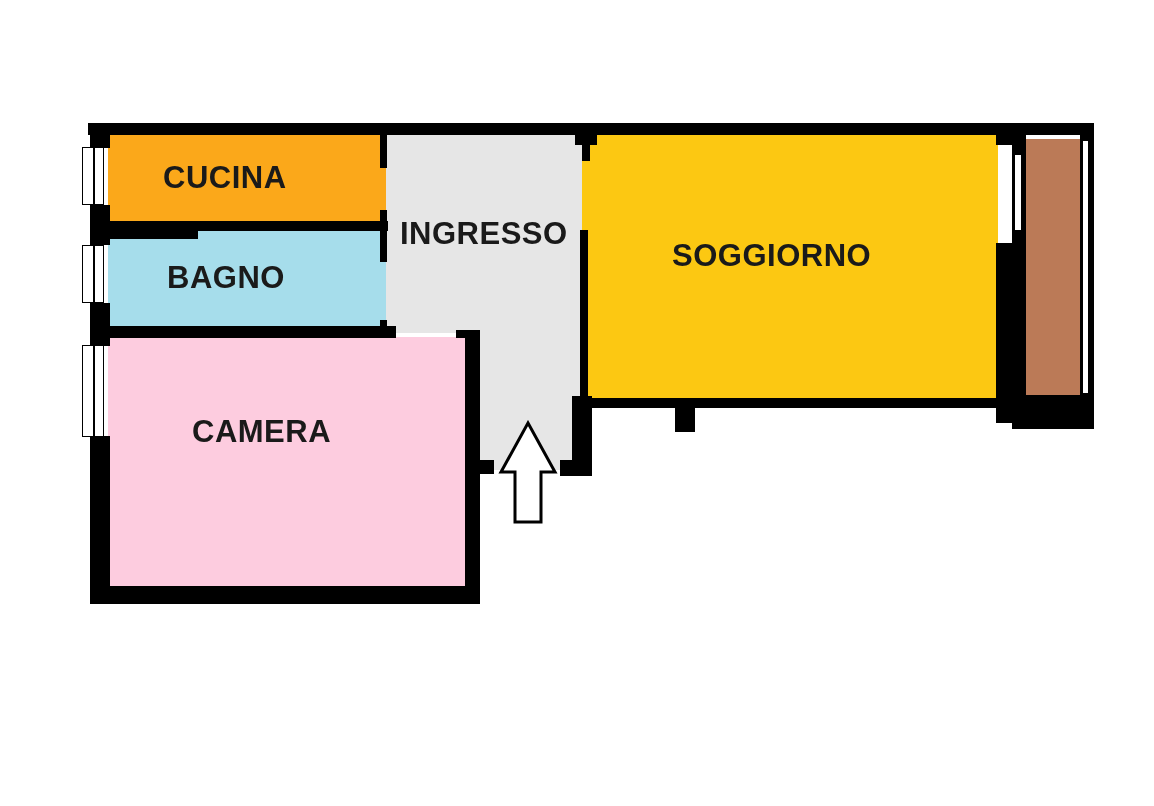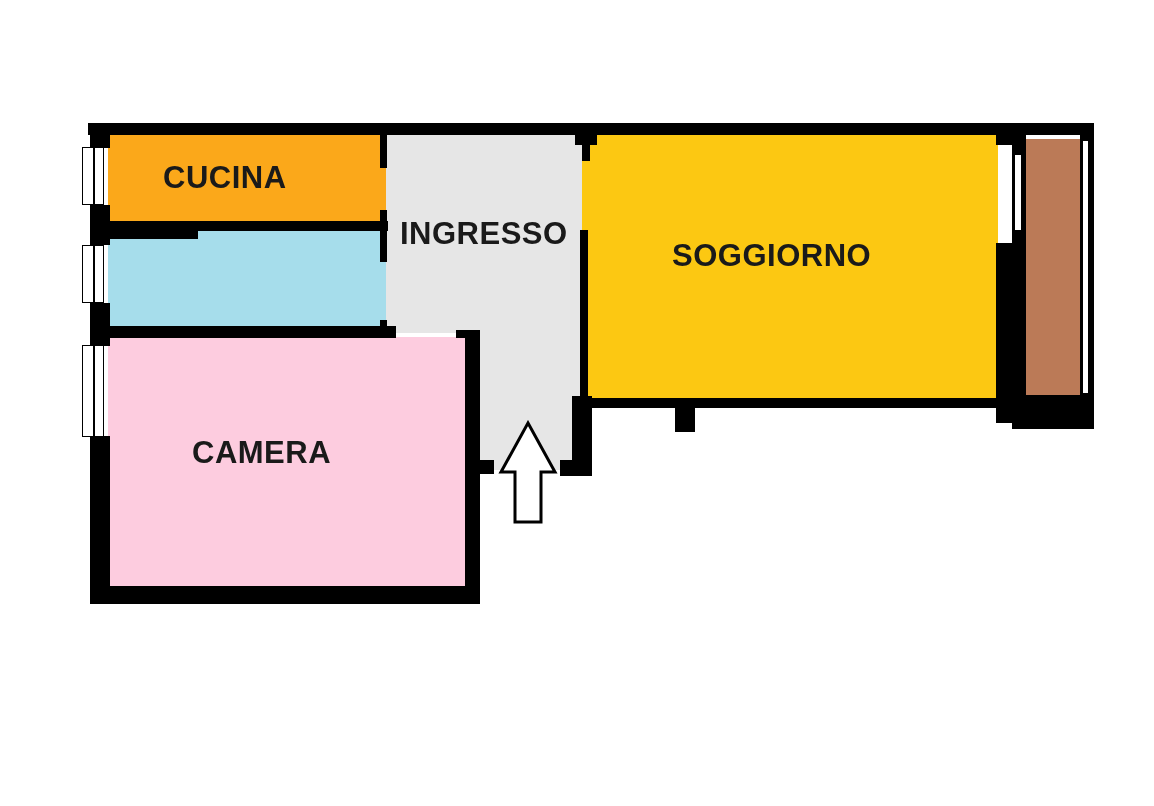--- a/index.html
+++ b/index.html
@@ -65,16 +65,17 @@
       <div class="win-inner"></div>
     </div>
   <div class="abs" style="left:1015px;top:155px;width:6px;height:75px;background:#fff;"></div>
   <div class="abs" style="left:1083px;top:141px;width:5px;height:252px;background:#fff;"></div>
 
   <svg class="abs" style="left:497px;top:420px;" width="62" height="106" viewBox="0 0 62 106">
     <polygon points="31,3 58,52 44,52 44,102 18,102 18,52 4,52" fill="#ffffff" stroke="#000" stroke-width="3" stroke-linejoin="miter"></polygon>
   </svg>
 
   <div class="label" style="left:163px;top:160px;">CUCINA</div>
-  <div class="label" style="left:192px;top:435px;">CAMERA</div>
+  <div class="label" style="left:167px;top:260px;">BAGNO</div>
+  <div class="label" style="left:192px;top:414px;">CAMERA</div>
   <div class="label" style="left:672px;top:238px;">SOGGIORNO</div>
   <div class="label" style="left:400px;top:216px;">INGRESSO</div>
 </div>
 
 </body></html>

